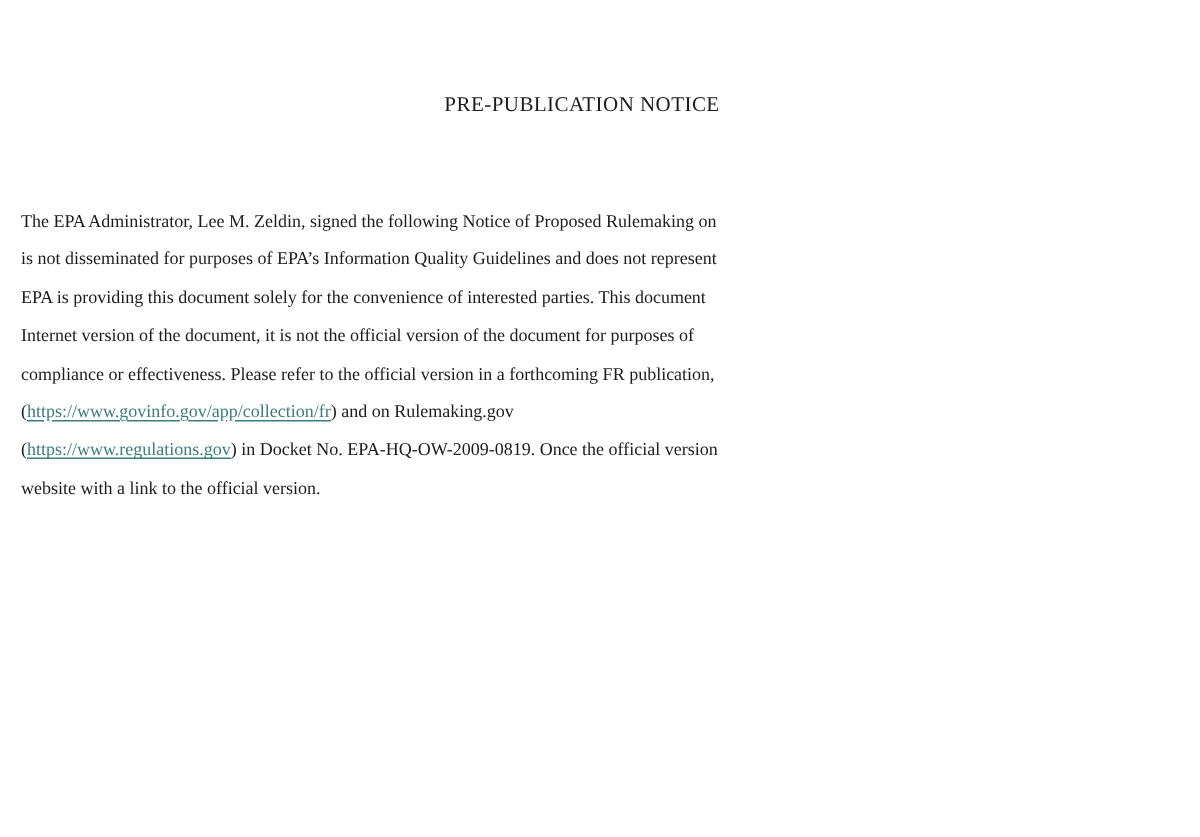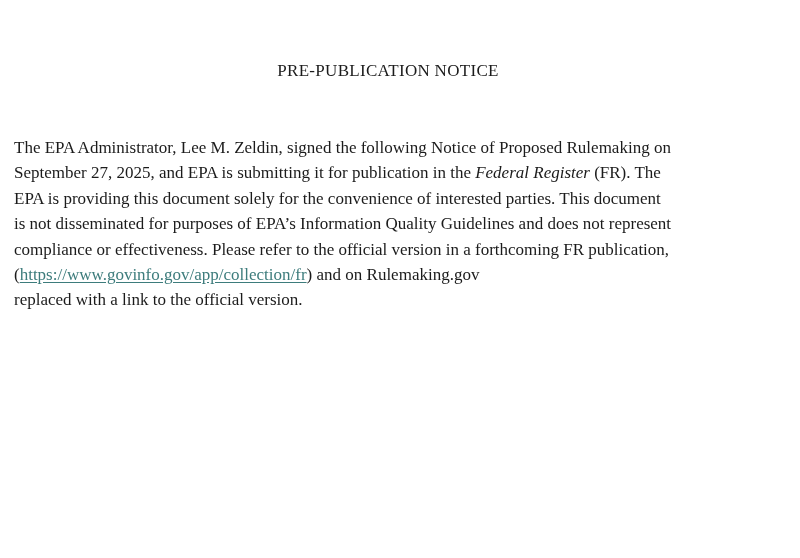--- a/index.html
+++ b/index.html
@@ -24,54 +24,55 @@
     position:absolute;
     left:0; top:0;
     width:800px; height:558px;
   }
   .doc-title{
     position:absolute;
     top:58px;
     left:14px;
     width:748px;
     text-align:center;
-    font-size:17px;
+    font-size:14px;
     line-height:25px;
     letter-spacing:0.3px;
     white-space:pre;
   }
   .paragraph{
     position:absolute;
     top:135px;
     left:14px;
     width:780px;
   }
   .line{
     white-space:pre;
-    font-size:17px;
+    font-size:12px;
     line-height:25.4px;
     height:25.4px;
   }
   .italic{
     font-style:italic;
   }
   a.link{
     color:var(--link-color);
     text-underline-offset:2px;
     cursor:pointer;
   }
 </style>
 </head>
 <body>
 
 <div class="page">
   <div class="doc-title">PRE-PUBLICATION NOTICE</div>
 
   <div class="paragraph">
       <div class="line"><span>The EPA Administrator, Lee M. Zeldin, signed the following Notice of Proposed Rulemaking on</span></div>
-      <div class="line"><span>September 27, 2025, and EPA is submitting it for publication in the </span><span class="italic">Federal Register</span><span> (FR). The</span></div>
+      <div class="line"><span>is not disseminated for purposes of EPA’s Information Quality Guidelines and does not represent</span></div>
       <div class="line"><span>EPA is providing this document solely for the convenience of interested parties. This document</span></div>
-      <div class="line"><span>is not disseminated for purposes of EPA’s Information Quality Guidelines and does not represent</span></div>
+      <div class="line"><span>Internet version of the document, it is not the official version of the document for purposes of</span></div>
       <div class="line"><span>compliance or effectiveness. Please refer to the official version in a forthcoming FR publication,</span></div>
       <div class="line"><span>(</span><a class="link" href="#">https://www.govinfo.gov/app/collection/fr</a><span>) and on Rulemaking.gov</span></div>
-      <div class="line"><span>replaced with a link to the official version.</span></div>
+      <div class="line"><span>(</span><a class="link" href="#">https://www.regulations.gov</a><span>) in Docket No. EPA-HQ-OW-2009-0819. Once the official version</span></div>
+      <div class="line"><span>website with a link to the official version.</span></div>
     </div>
 </div>
 
 </body></html>

